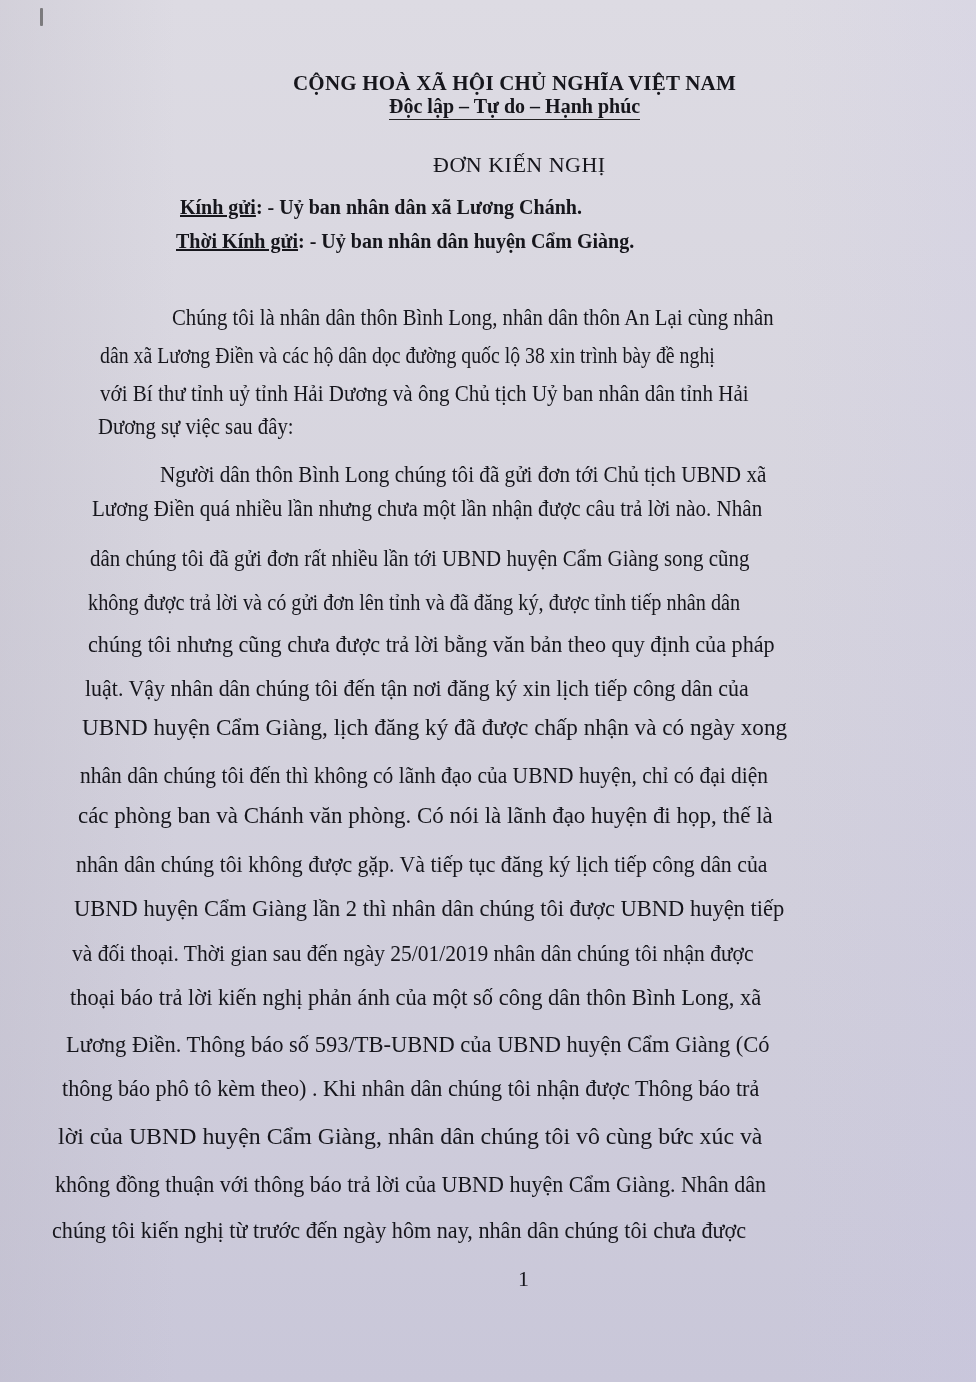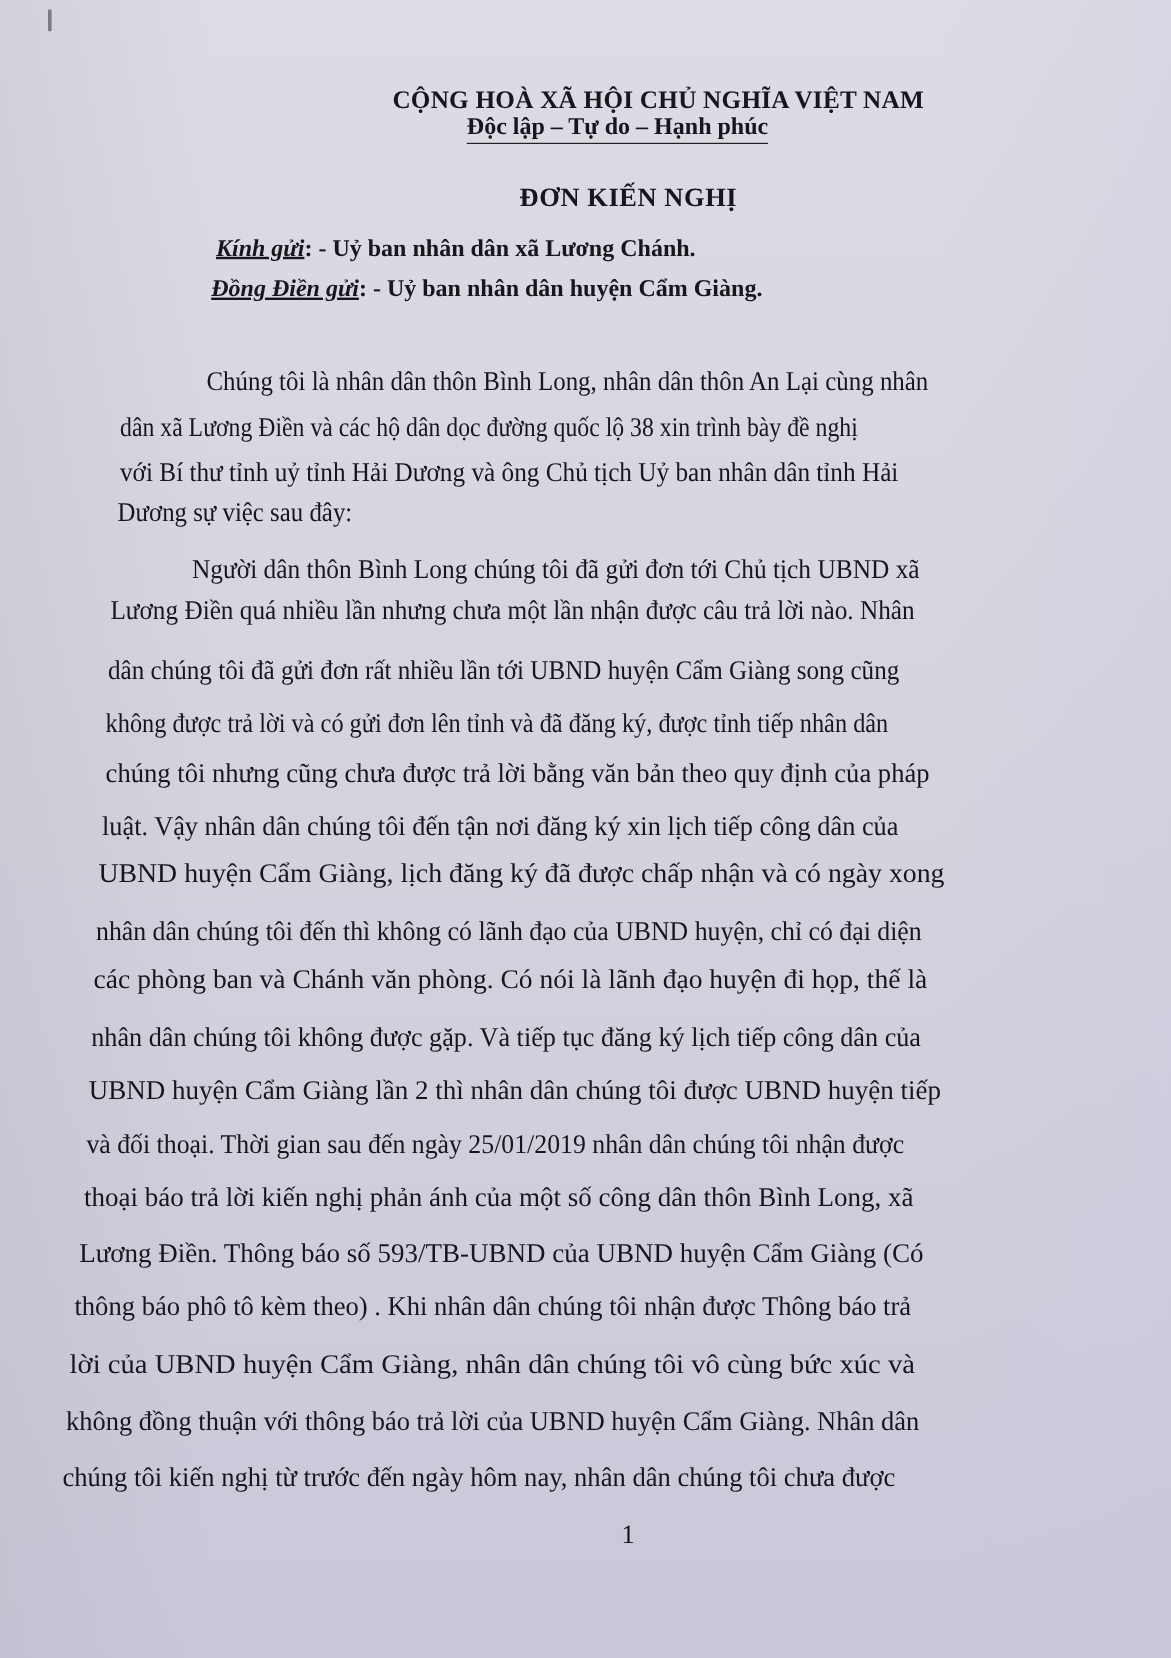--- a/index.html
+++ b/index.html
@@ -10,43 +10,43 @@
       color: #16161c;
     }
     .page-shade {
       position: absolute; inset: 0;
       background: linear-gradient(90deg, rgba(180,176,190,0.25) 0%, rgba(255,255,255,0) 18%, rgba(255,255,255,0) 80%, rgba(200,196,230,0.18) 100%);
       pointer-events: none;
     }
     .line { position: absolute; white-space: nowrap; }
     .hdr { font-weight: bold; font-size: 21px; letter-spacing: 0.2px; }
     .motto { font-weight: bold; font-size: 20px; border-bottom: 1.5px solid #222; padding-bottom: 1px; font-family: Liberation Serif, serif; }
-    .title { font-weight: bold; font-size: 22px; letter-spacing: 0.5px; }
+    .title { font-weight: normal; font-size: 22px; letter-spacing: 0.5px; }
     .recip { font-weight: bold; font-size: 20px; }
-    .recip .lbl { font-style: italic; text-decoration: underline; }
+    .recip .lbl { text-decoration: underline; }
     .body { font-size: 22.5px; transform-origin: left center; }
     .pnum { font-size: 22px; }
     .margin-mark { position: absolute; left: 40px; top: 8px; width: 3px; height: 18px; background: #555; border-radius: 1px; opacity: 0.7; }
   </style>
 </head>
 <body>
 
 <div class="page-shade"></div>
 <div class="margin-mark"></div>
 
-<div class="line hdr" style="left:293px; top:71px;margin-left:34px;">CỘNG HOÀ XÃ HỘI CHỦ NGHĨA VIỆT NAM</div>
+<div class="line hdr" style="left:293px; top:71px;">CỘNG HOÀ XÃ HỘI CHỦ NGHĨA VIỆT NAM</div>
 <div class="line motto" style="left:389px; top:95px;">Độc lập – Tự do – Hạnh phúc</div>
 
 <div class="line title" style="left:433px; top:152px;">ĐƠN KIẾN NGHỊ</div>
 
 <div class="line recip" style="left:180px; top:196px;">
   <span class="lbl">Kính gửi</span><span>: - Uỷ ban nhân dân xã Lương Chánh.</span>
 </div>
 <div class="line recip" style="left:176px; top:230px;">
-  <span class="lbl">Đồng Điền gửi</span><span>: - Uỷ ban nhân dân huyện Cẩm Giàng.</span>
+  <span class="lbl">Thời Kính gửi</span><span>: - Uỷ ban nhân dân huyện Cẩm Giàng.</span>
 </div>
 
 <div class="line body" style="left:172px; top:305px; transform:scaleX(0.923);">Chúng tôi là nhân dân thôn Bình Long, nhân dân thôn An Lại cùng nhân</div>
 <div class="line body" style="left:100px; top:343px; transform:scaleX(0.88);">dân xã Lương Điền và các hộ dân dọc đường quốc lộ 38 xin trình bày đề nghị</div>
 <div class="line body" style="left:100px; top:381px; transform:scaleX(0.935);">với Bí thư tỉnh uỷ tỉnh Hải Dương và ông Chủ tịch Uỷ ban nhân dân tỉnh Hải</div>
 <div class="line body" style="left:98px; top:414px; transform:scaleX(0.92);">Dương sự việc sau đây:</div>
 
 <div class="line body" style="left:160px; top:462px; transform:scaleX(0.94);">Người dân thôn Bình Long chúng tôi đã gửi đơn tới Chủ tịch UBND xã</div>
 <div class="line body" style="left:92px; top:496px; transform:scaleX(0.935);">Lương Điền quá nhiều lần nhưng chưa một lần nhận được câu trả lời nào. Nhân</div>
 <div class="line body" style="left:90px; top:546px; transform:scaleX(0.93);">dân chúng tôi đã gửi đơn rất nhiều lần tới UBND huyện Cẩm Giàng song cũng</div>

